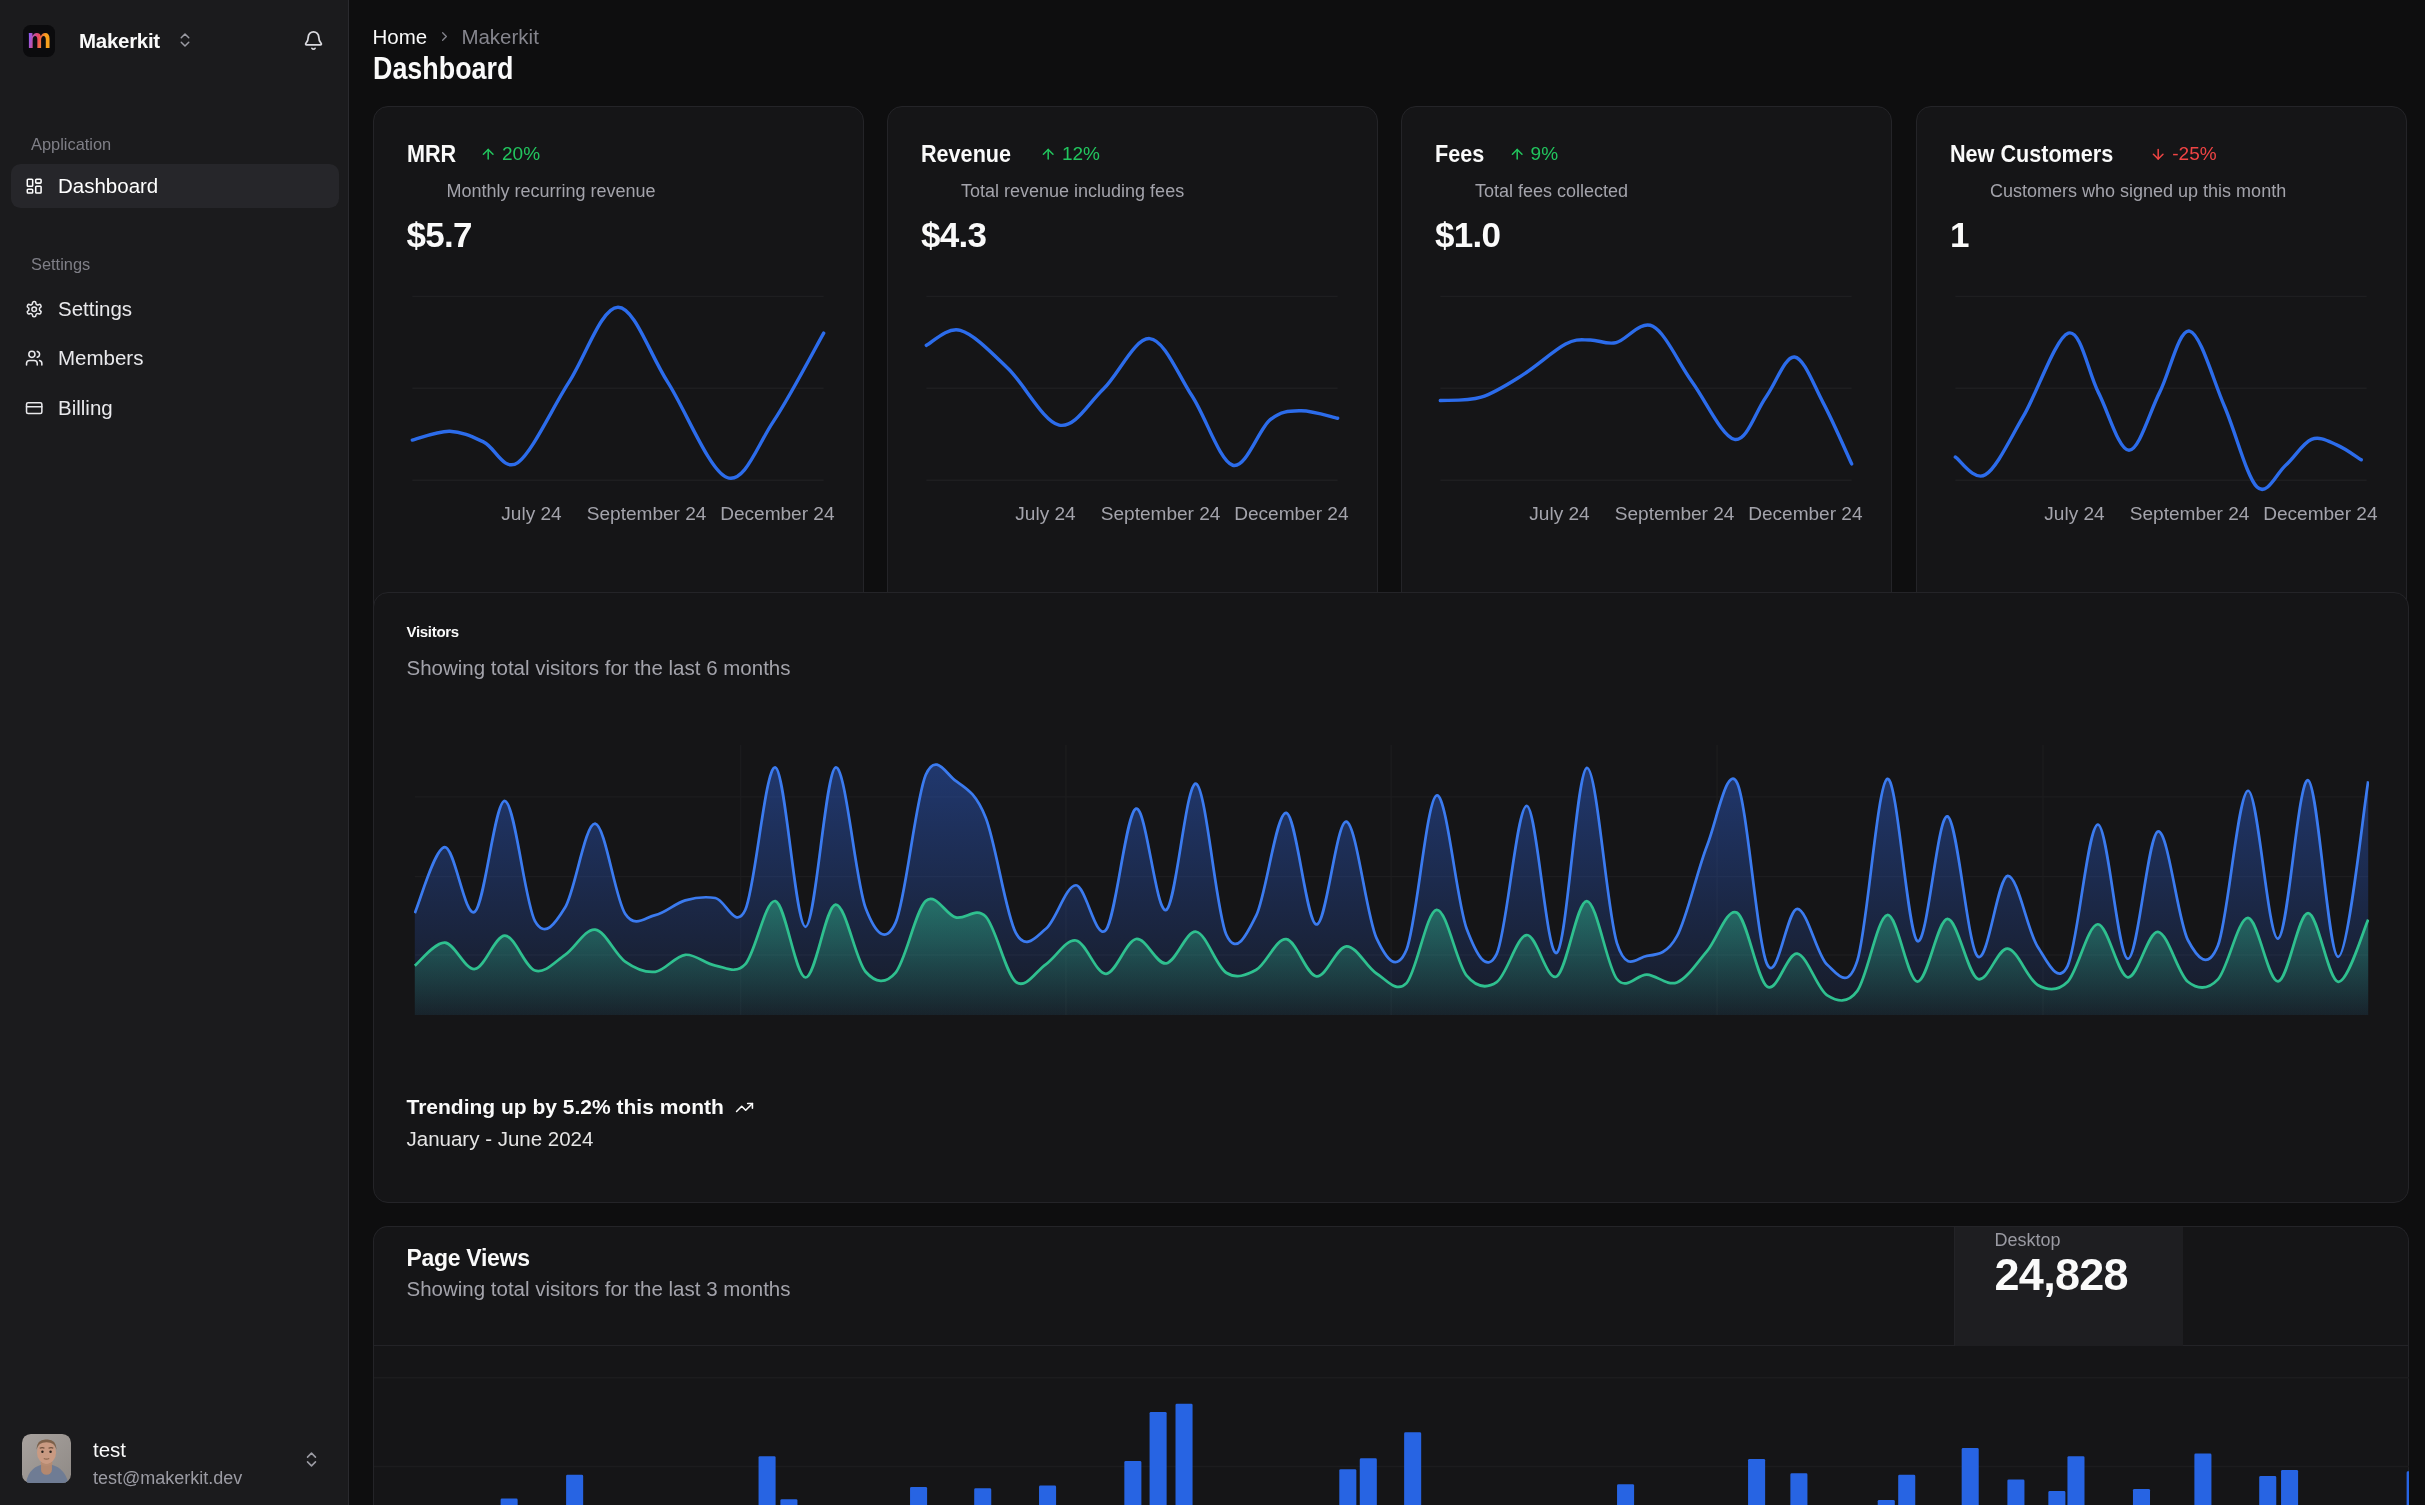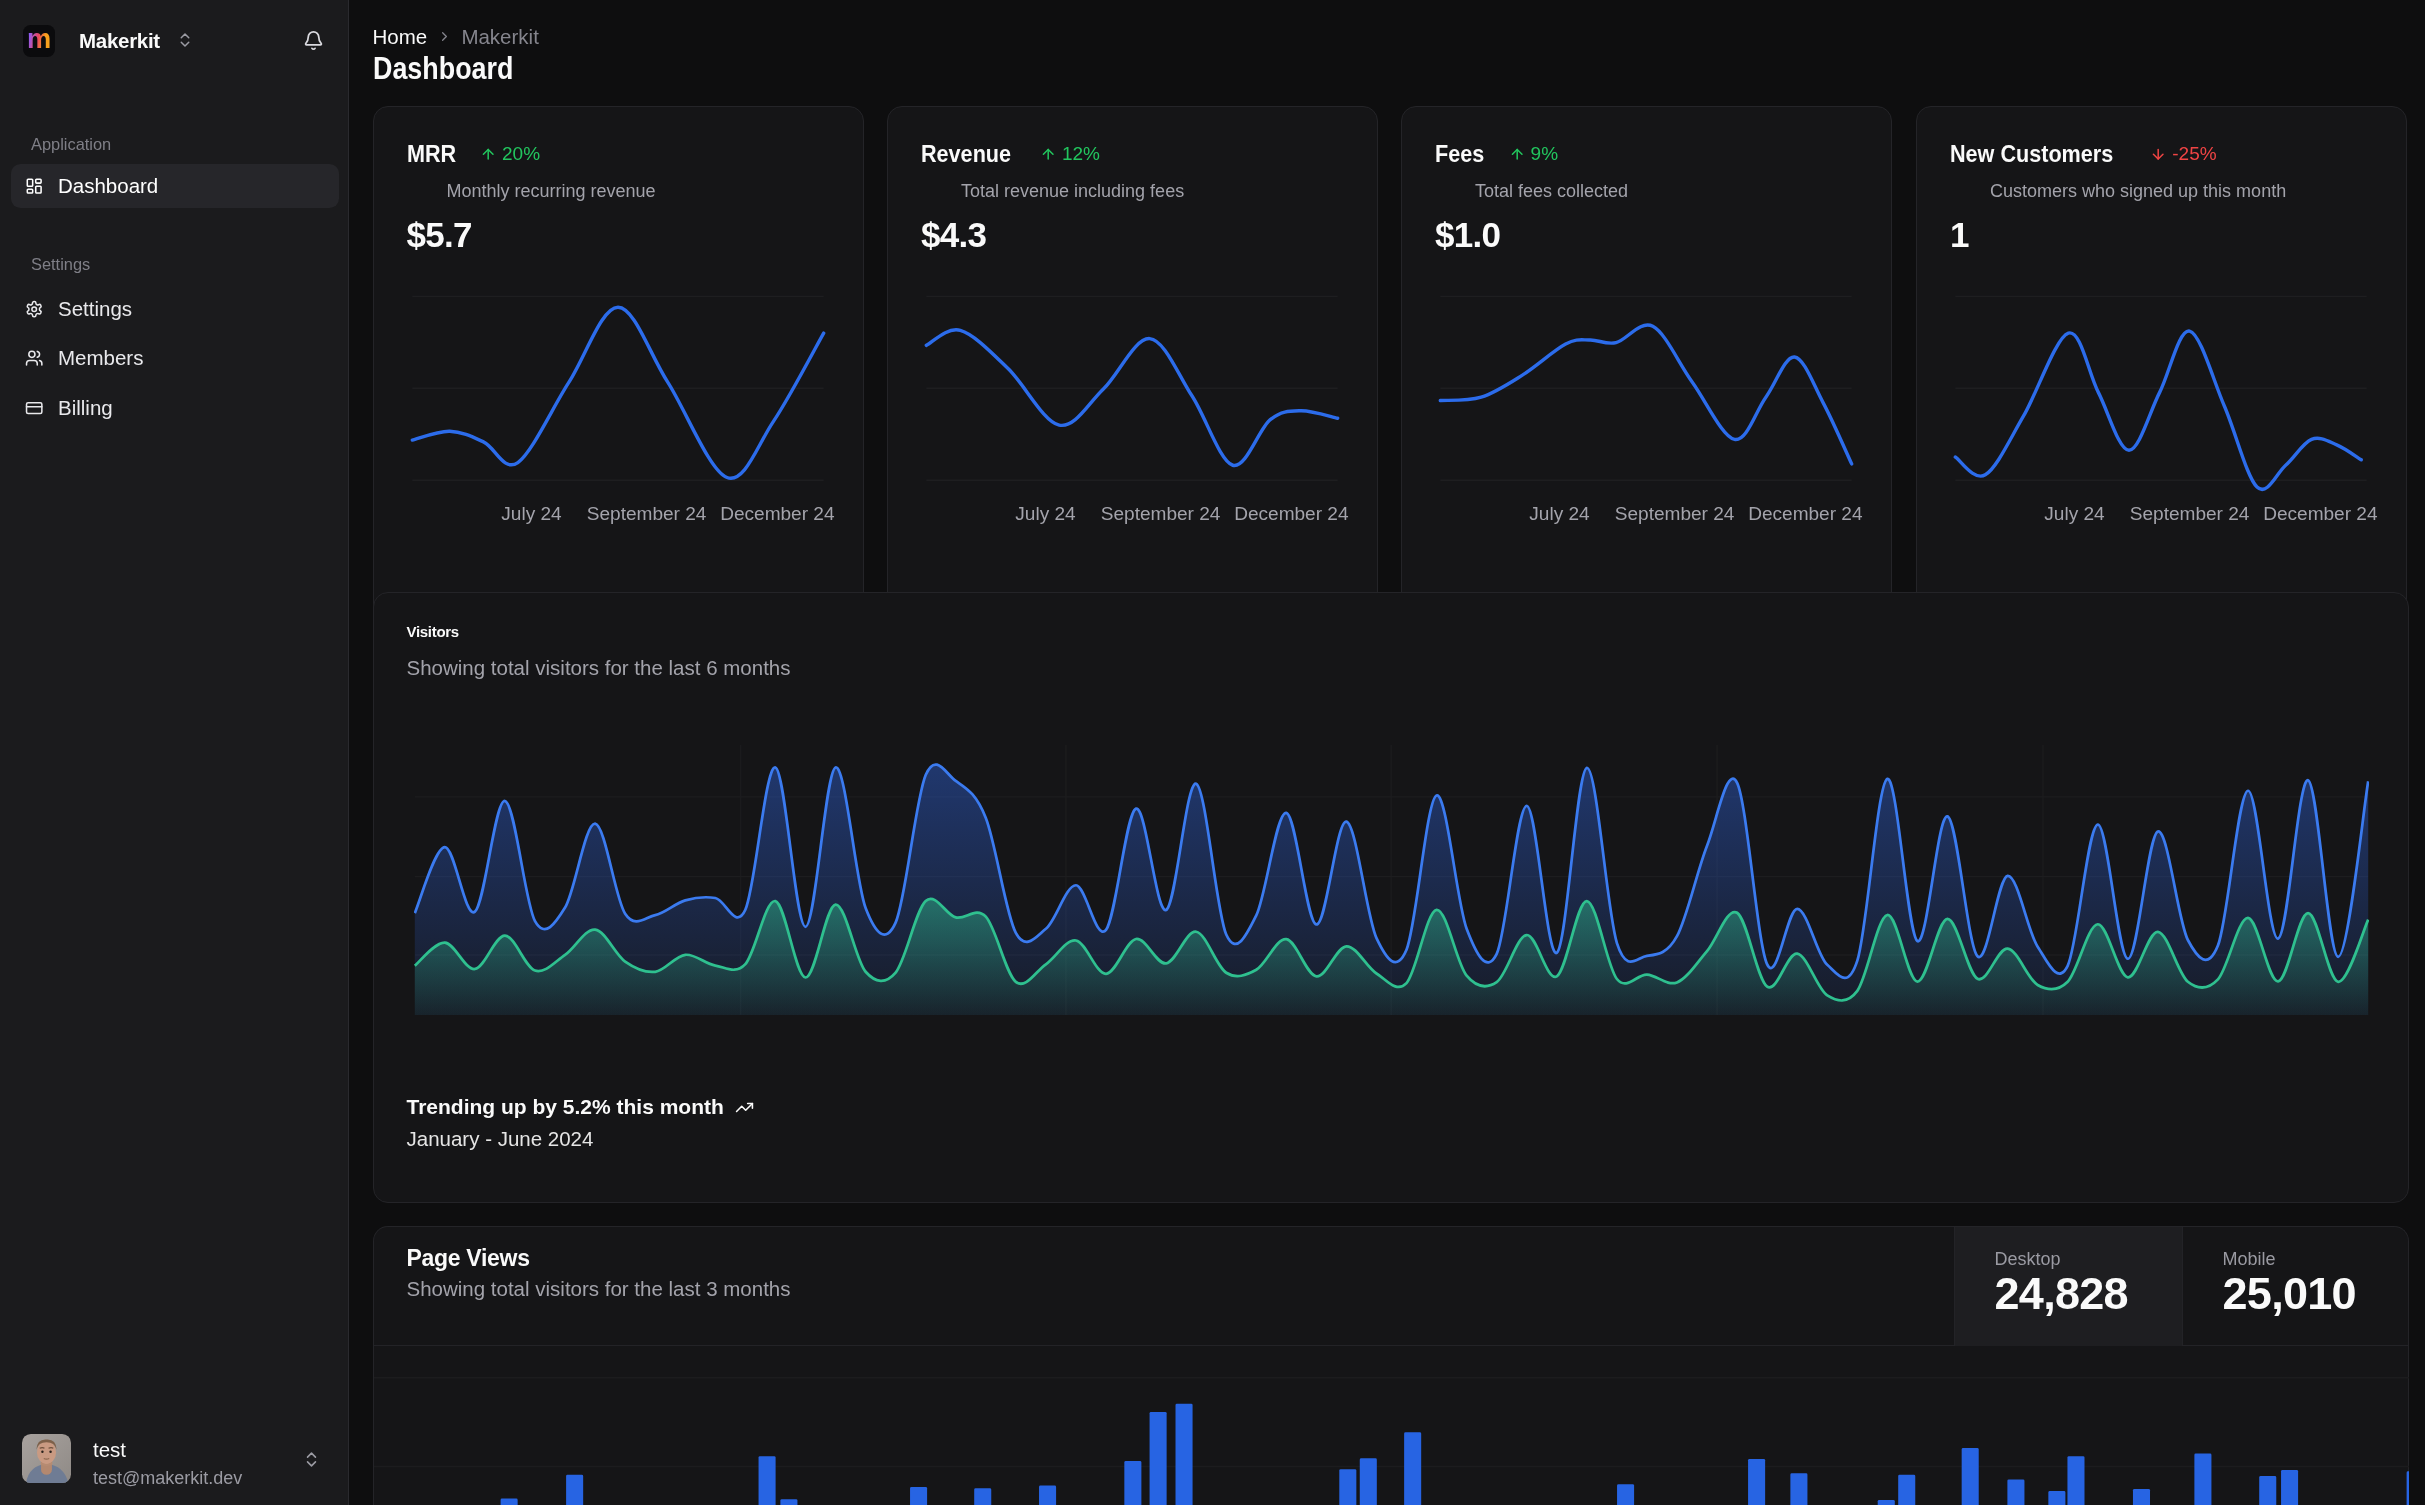--- a/index.html
+++ b/index.html
@@ -38,21 +38,21 @@
 .vt { position:absolute; left:33px; top:30px; font-size:15px; font-weight:bold; letter-spacing:-0.3px; }
 .vs { position:absolute; left:33px; top:63px; font-size:20.5px; color:#a3a3ab; }
 .vis { position:absolute; left:40px; top:152px; }
 .vf1 { position:absolute; left:33px; top:502px; font-size:21px; font-weight:bold; display:flex; align-items:center; }
 .vf1 svg { margin-left:11px; }
 .vf2 { position:absolute; left:33px; top:534px; font-size:20.5px; color:#e5e5e5; }
 .pvcard { left:22.5px; top:1226px; width:2036px; height:341px; border-bottom:none; }
 .pv-head { position:absolute; left:0; top:0; width:100%; height:119px; border-bottom:0.7px solid #232327; }
 .pv-t { position:absolute; left:33px; top:18px; font-size:23px; font-weight:bold; letter-spacing:-0.3px; }
 .pv-s { position:absolute; left:33px; top:50px; font-size:20.5px; color:#a3a3ab; }
-.pv-box { position:absolute; top:0; height:119px; border-left:0.7px solid #232327; padding:22px 0 0 40px; }
+.pv-box { position:absolute; top:0; height:119px; border-left:0.7px solid #232327; padding:3px 0 0 40px; }
 .pv-box .l { font-size:18px; color:#9a9aa2; }
 .pv-box .v { font-size:45px; font-weight:bold; letter-spacing:-0.7px; margin-top:-2px; }
 .pv-desktop { left:1580px; width:229px; background:#1e1e21; }
 .pv-mobile { left:1808px; width:228px; border-top-right-radius:13.6px; }
 .bars { position:absolute; left:0; top:120px; }
 </style></head>
 <body>
 <div class="sidebar">
   <div class="sb-head">
       <svg width="32" height="32" viewBox="0 0 47 47">
@@ -271,24 +271,20 @@
     <div class="vf2">January - June 2024</div>
   </div>
   <div class="card pvcard">
     <div class="pv-head"></div>
     <div class="pv-t">Page Views</div>
     <div class="pv-s">Showing total visitors for the last 3 months</div>
     <div class="pv-box pv-desktop">
         <div class="l">Desktop</div>
         <div class="v">24,828</div>
       </div>
-    <div class="pv-box pv-mobile">
-        <div class="l">Mobile</div>
-        <div class="v">25,010</div>
-      </div>
     <svg class="bars" width="2035" height="168" viewBox="0 0 2982 246">
         <line x1="0" y1="45" x2="2982" y2="45" stroke="#1c1c1e" stroke-width="2"></line>
         <line x1="0" y1="175" x2="2982" y2="175" stroke="#1c1c1e" stroke-width="2"></line>
         <rect x="185.5" y="222.0" width="25" height="41.0" rx="2" fill="#2764e3"></rect>
         <rect x="281.5" y="187.0" width="25" height="76.0" rx="2" fill="#2764e3"></rect>
         <rect x="563.5" y="160.0" width="25" height="103.0" rx="2" fill="#2764e3"></rect>
         <rect x="595.5" y="223.0" width="25" height="40.0" rx="2" fill="#2764e3"></rect>
         <rect x="785.5" y="205.0" width="25" height="58.0" rx="2" fill="#2764e3"></rect>
         <rect x="879.5" y="207.0" width="25" height="56.0" rx="2" fill="#2764e3"></rect>
         <rect x="974.5" y="203.0" width="25" height="60.0" rx="2" fill="#2764e3"></rect>

